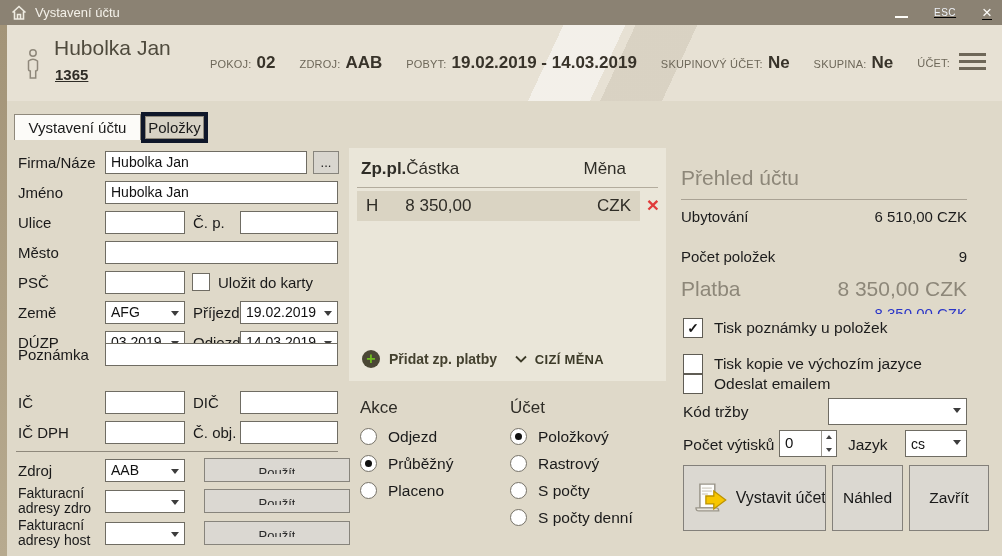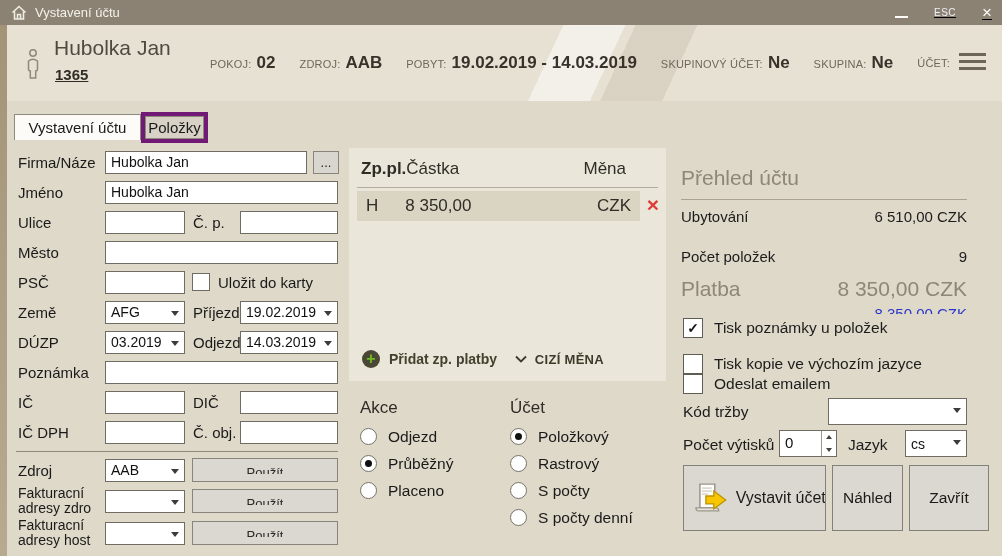--- a/index.html
+++ b/index.html
@@ -31,41 +31,41 @@
   .hitem{display:flex;align-items:baseline;gap:5px;white-space:nowrap;}
   .hlabel{font-size:11px;color:#6d6759;letter-spacing:.2px;}
   .hvalue{font-size:17px;font-weight:bold;color:#38332a;}
   .menu-icon{position:absolute;right:16px;top:28px;display:flex;flex-direction:column;gap:4px;}
   .menu-icon i{display:block;width:27px;height:3px;background:#6e6758;}
   
   .tab-active{position:absolute;left:14px;top:114px;width:127px;height:26px;background:#fcfbf8;
       border:1px solid #8f897c;border-bottom:none;box-sizing:border-box;
       display:flex;align-items:center;justify-content:center;font-size:15px;color:#1a1a1a;}
   .tab-redbox{position:absolute;left:141px;top:112px;width:67px;height:31px;box-sizing:border-box;
-      border:4px solid #701a75;background:#d2232a;}
+      border:4px solid #0f172a;background:#d2232a;}
   .tab-inactive{width:100%;height:100%;background:#d7d2c5;border:1px solid #8f897c;box-sizing:border-box;
       display:flex;align-items:center;justify-content:center;font-size:15px;color:#1a1a1a;}
   
   .frow{position:absolute;left:18px;display:flex;align-items:center;height:24px;}
   .fl{width:87px;font-size:15px;color:#1a1a1a;flex-shrink:0;}
   .fl2{width:87px;font-size:14px;line-height:15px;color:#1a1a1a;flex-shrink:0;overflow:hidden;max-height:30px;}
   .inp{height:23px;border:1px solid #6f6c63;background:#fff;font-size:14px;padding:0 5px;
        box-sizing:border-box;font-family:"Liberation Sans",sans-serif;color:#111;}
   .w-wide{width:233px;} .w-narrow{width:80px;} .w-second{width:98px;}
   .midlbl{width:55px;font-size:15px;color:#1a1a1a;padding-left:8px;box-sizing:border-box;flex-shrink:0;}
   .dots-btn{width:26px;height:23px;margin-left:6px;background:#d9d6cf;border:1px solid #87847c;
        font-size:13px;color:#222;display:flex;align-items:center;justify-content:center;box-sizing:border-box;}
   .sel{position:relative;height:23px;border:1px solid #6f6c63;background:#fff;box-sizing:border-box;
        display:flex;align-items:center;padding:0 18px 0 5px;font-size:14px;color:#111;}
   .sel::after{content:"";position:absolute;right:5px;top:9px;border-left:4px solid transparent;
        border-right:4px solid transparent;border-top:5px solid #3c3c3c;}
   .cbox{width:18px;height:18px;border:1px solid #6f6c63;background:#fff;margin-left:7px;flex-shrink:0;
         display:flex;align-items:center;justify-content:center;box-sizing:border-box;}
   .cb-lbl{margin-left:8px;font-size:15px;color:#1a1a1a;}
-  .gbtn{width:146px;height:24px;background:#dbd8d2;border:1px solid #87847c;margin-left:7px;
+  .gbtn{width:146px;height:24px;background:#dbd8d2;border:1px solid #87847c;margin-left:19px;
         box-sizing:border-box;overflow:hidden;display:flex;justify-content:center;cursor:default;}
   .gbtn span{font-size:13px;color:#2a2a2a;height:8px;line-height:14px;overflow:hidden;margin-top:7px;}
   .sep{position:absolute;left:16px;top:451px;width:322px;height:1px;background:#8f897c;}
   
   .panel{position:absolute;left:349px;top:148px;width:317px;height:233px;background:#eae6d9;}
   .p-head{position:absolute;top:11px;left:12px;right:12px;display:flex;align-items:baseline;
           font-size:17px;color:#2f2d27;text-align:right;}
   .p-head .bold{font-weight:bold;}
   .p-head .mena{margin-left:auto;margin-right:28px;}
   .p-line{position:absolute;top:39px;left:8px;right:8px;height:1px;background:#b3ac9d;}
@@ -229,21 +229,21 @@
   <div class="frow" style="top:330px;">
     <span class="fl">DÚZP</span>
     <div class="sel w-narrow">
         <span>03.2019</span>
       </div>
     <span class="midlbl">Odjezd</span>
     <div class="sel w-second">
         <span>14.03.2019</span>
       </div>
   </div>
-  <div class="frow" style="top:360px;">
+  <div class="frow" style="top:342px;">
     <span class="fl">Poznámka</span>
     <input class="inp w-wide" value="" style="">
   </div>
   <div class="frow" style="top:420px;">
     <span class="fl">IČ DPH</span>
     <input class="inp w-narrow" value="" style="">
     <span class="midlbl">Č. obj.</span>
     <input class="inp w-second" value="" style="">
   </div>
   <div class="frow" style="top:390px;">

